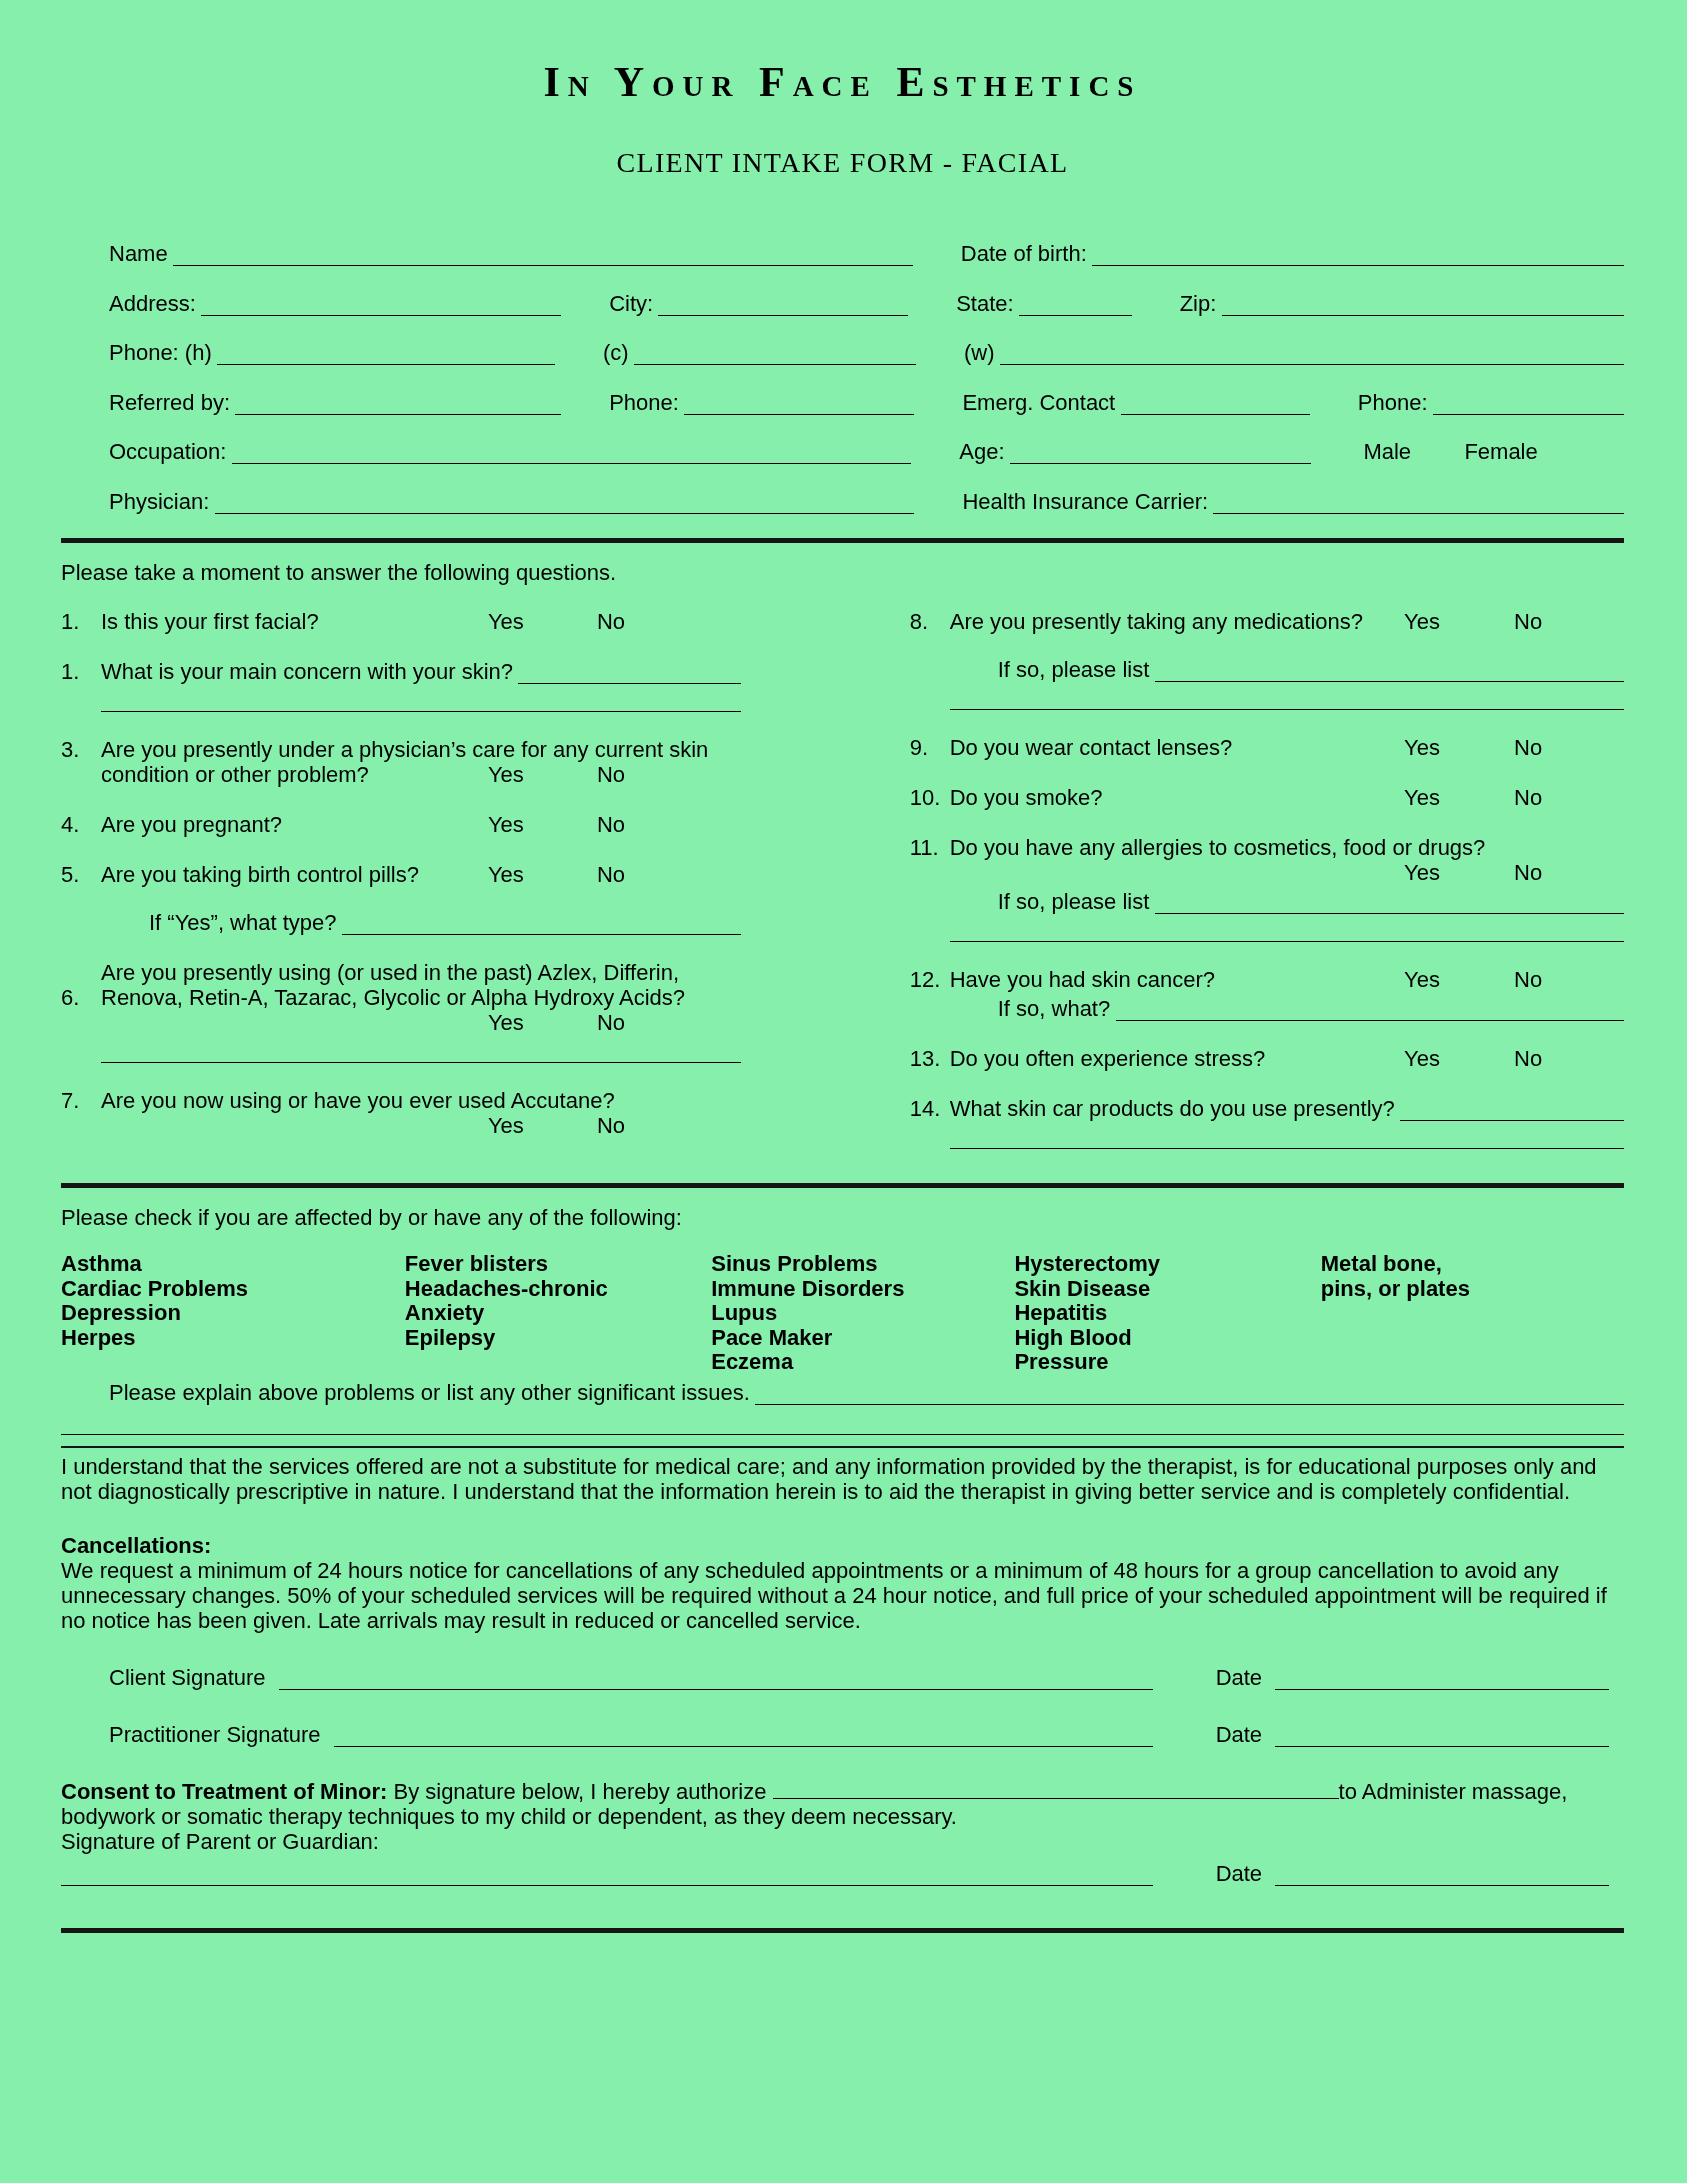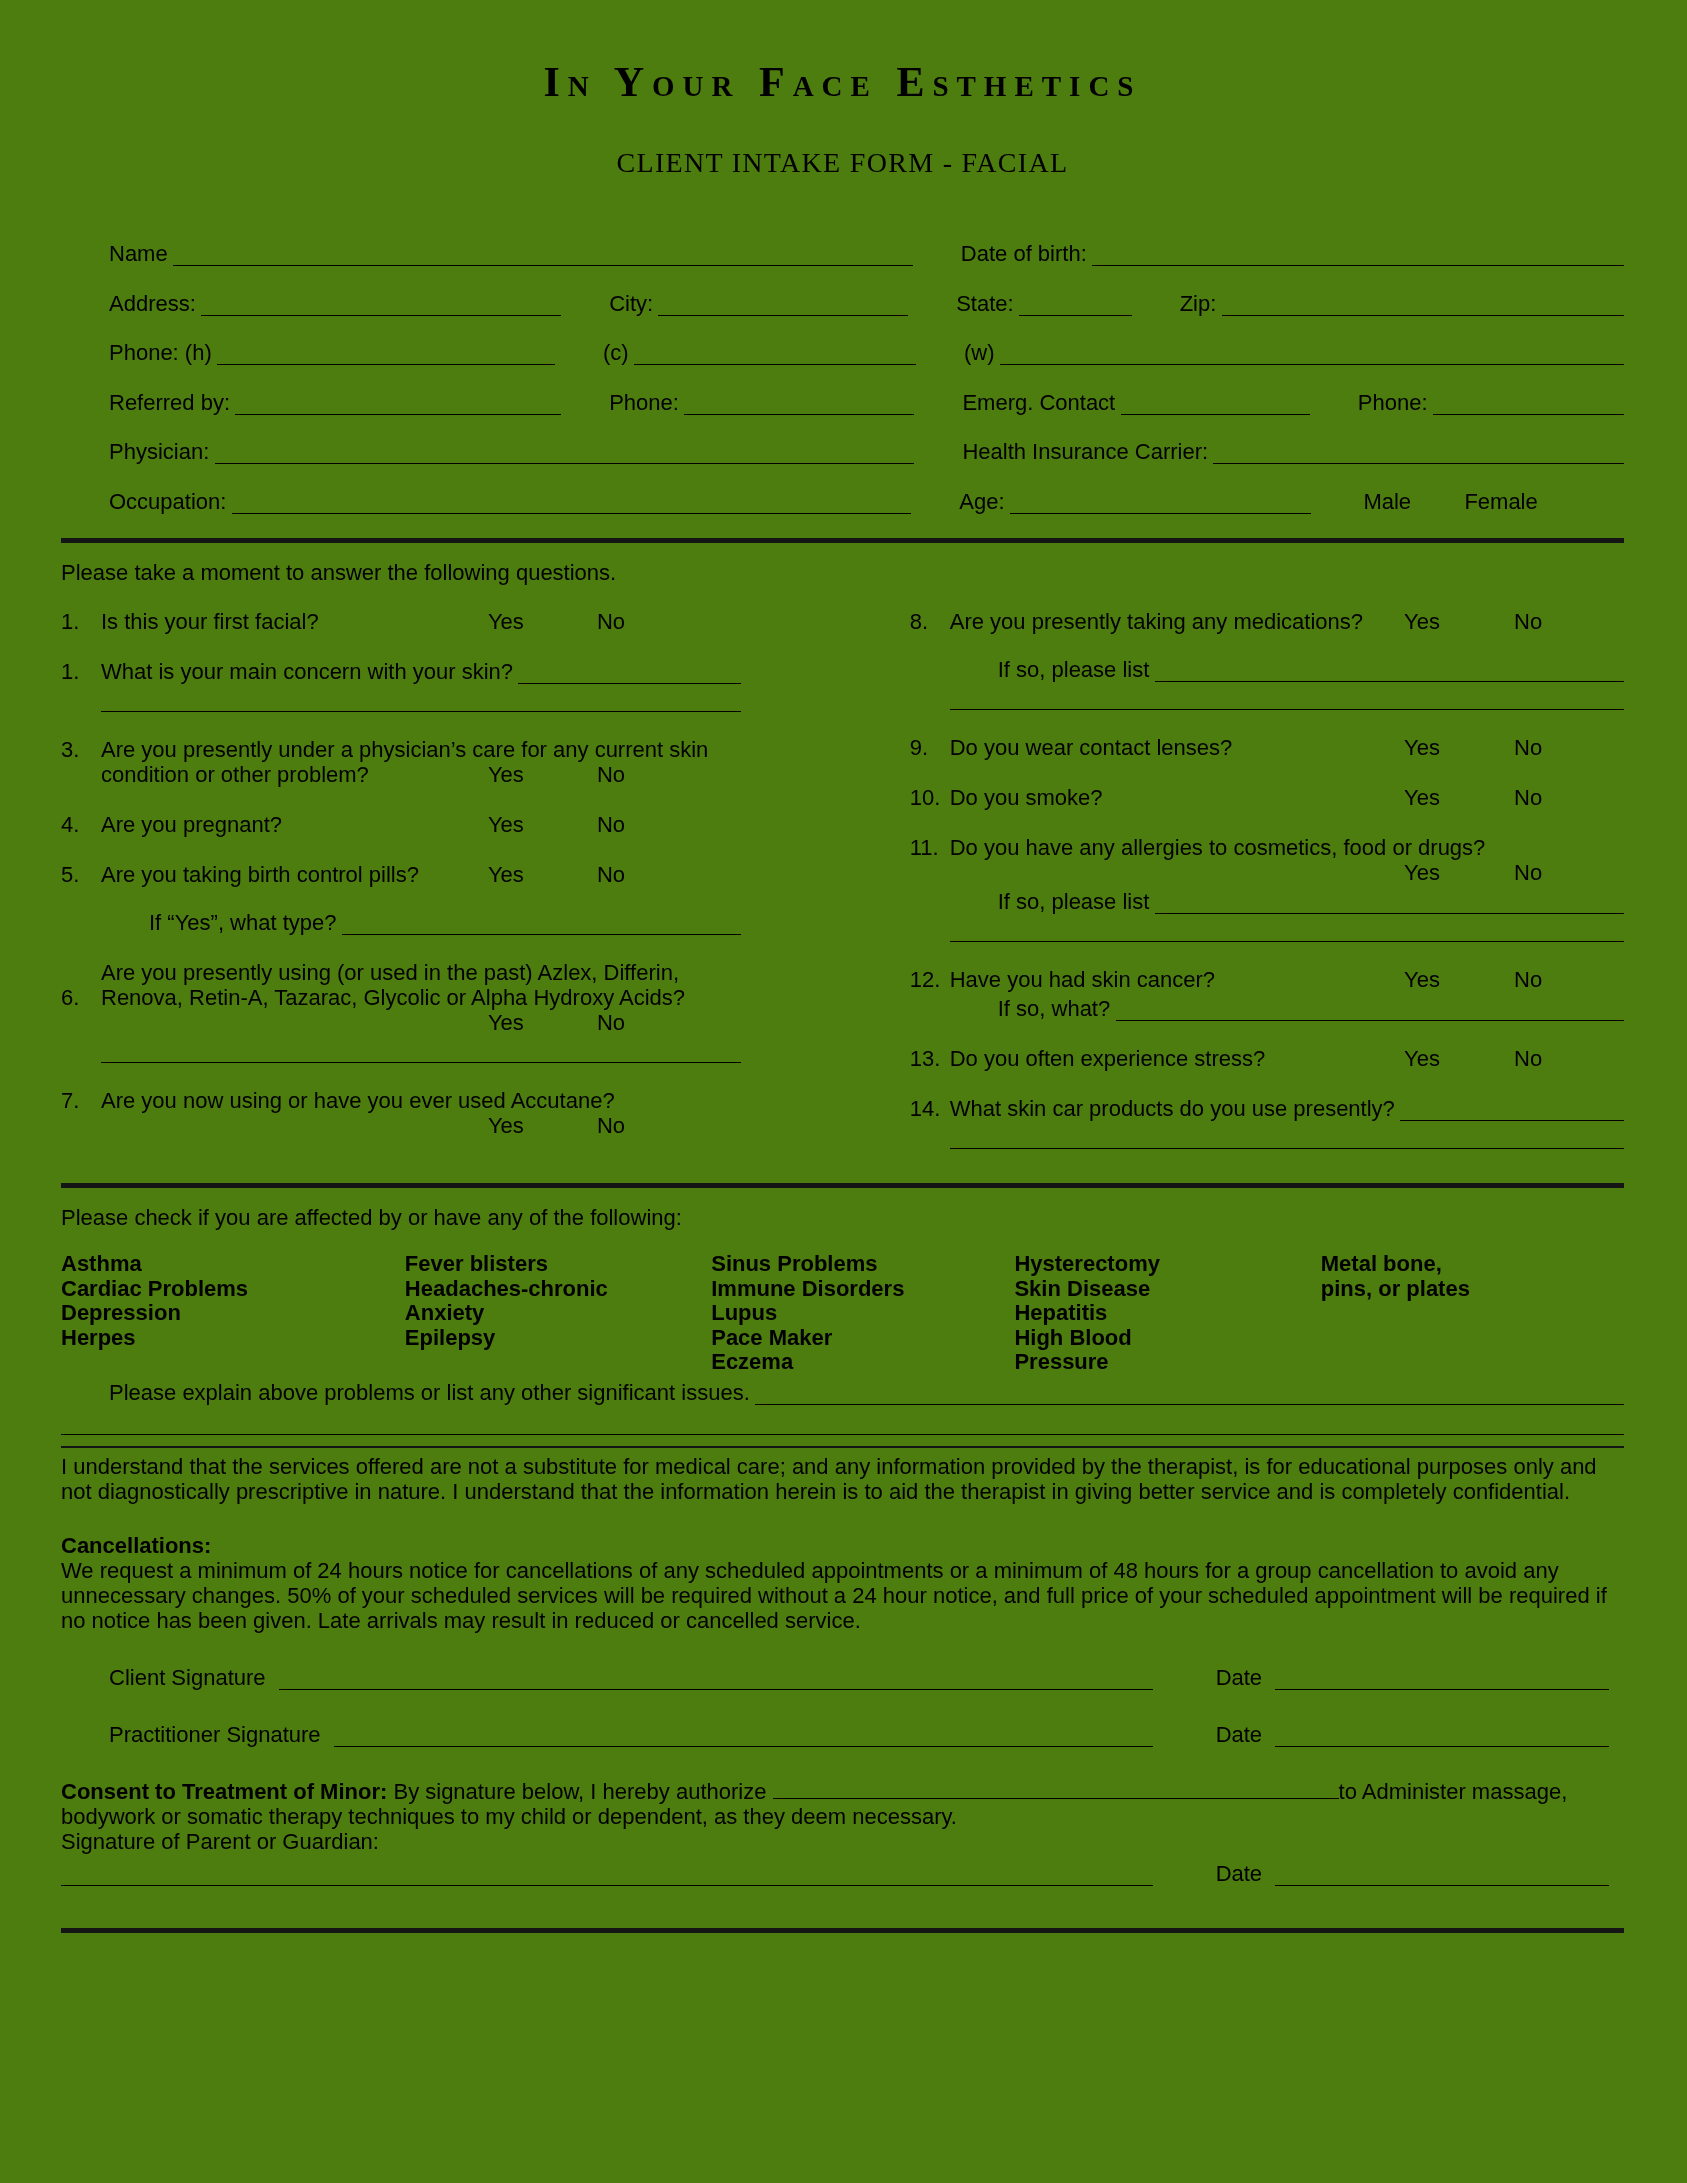--- a/index.html
+++ b/index.html
@@ -1,20 +1,20 @@
 <!DOCTYPE html>
 <html style="font-size:10.6px"><head>
 <meta charset="utf-8">
 <style>
   * { margin:0; padding:0; box-sizing:border-box; }
   html, body { background:#ffffff; }
   body { font-family:"Liberation Sans", sans-serif; color:#000; }
 
   .page {
-    width:1687px; min-height:2183px; margin:0 auto; background:#4d7c0f;
+    width:1687px; min-height:2183px; margin:0 auto; background:#86efac;
     padding:58px 63px 40px 61px;
     font-size:22px; line-height:25px;
   }
 
   .title {
     font-family:"Liberation Serif", serif;
     font-variant:small-caps; font-weight:700;
     font-size:42px; line-height:48px; letter-spacing:8px;
     text-align:center;
   }
@@ -132,42 +132,42 @@
         <span class="lbl">Emerg. Contact</span>
         <span class="bl"></span>
       </div>
       <div class="seg" style="width:20.1%">
         <span class="lbl">Phone:</span>
         <span class="bl"></span>
       </div>
     </div>
 
     <div class="frow">
-      <div class="seg" style="width:54.6%">
-        <span class="lbl">Physician:</span>
-        <span class="bl"></span>
-      </div>
-      <div class="seg" style="width:45.4%">
-        <span class="lbl">Health Insurance Carrier:</span>
-        <span class="bl"></span>
-      </div>
-    </div>
-
-    <div class="frow">
       <div class="seg" style="width:54.4%">
         <span class="lbl">Occupation:</span>
         <span class="bl"></span>
       </div>
       <div class="seg" style="width:25.6%">
         <span class="lbl">Age:</span>
         <span class="bl"></span>
       </div>
       <div class="seg" style="width:20%; padding-left:4px;">
         <span class="lbl">Male</span>
         <span class="lbl">Female</span>
+      </div>
+    </div>
+
+    <div class="frow">
+      <div class="seg" style="width:54.6%">
+        <span class="lbl">Physician:</span>
+        <span class="bl"></span>
+      </div>
+      <div class="seg" style="width:45.4%">
+        <span class="lbl">Health Insurance Carrier:</span>
+        <span class="bl"></span>
       </div>
     </div>
   </section>
 
   <hr class="rule">
 
   <p class="qintro">Please take a moment to answer the following questions.</p>
 
   <div class="qcols">
 

